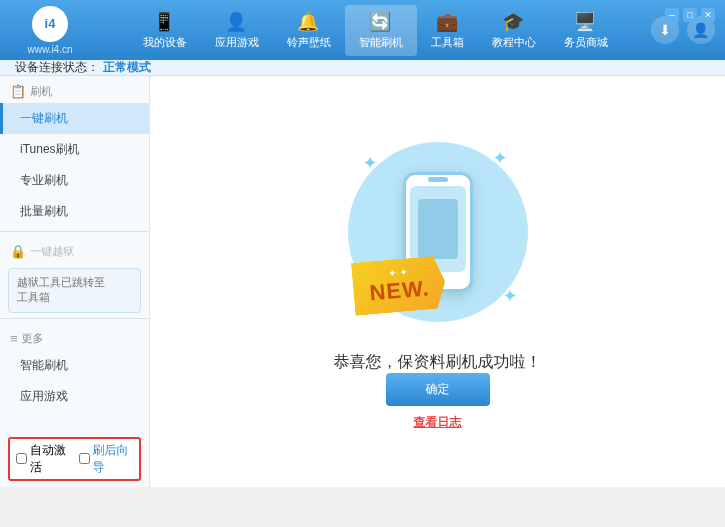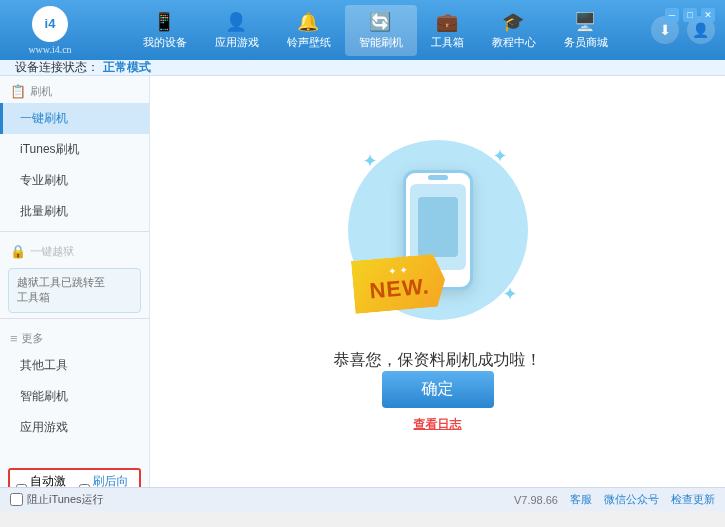--- a/index.html
+++ b/index.html
@@ -21,21 +21,21 @@
       width: 80px;
       margin-right: 10px;
     }
     .logo-circle {
       width: 36px; height: 36px;
       background: white;
       border-radius: 50%;
       display: flex; align-items: center; justify-content: center;
       color: #2a85d0; font-weight: bold; font-size: 13px;
     }
-    .logo-text { font-size: 10px; color: #d0e8ff; margin-top: 2px; font-family: Liberation Serif, serif; }
+    .logo-text { font-size: 10px; color: #d0e8ff; margin-top: 2px; }
     .nav-items {
       display: flex; flex: 1; justify-content: center; gap: 0px;
     }
     .nav-item {
       display: flex; flex-direction: column; align-items: center;
       padding: 6px 14px; cursor: pointer; color: white;
       border-radius: 4px; min-width: 60px;
     }
     .nav-item.active { background: rgba(255,255,255,0.25); }
     .nav-icon { font-size: 18px; margin-bottom: 2px; }
@@ -127,21 +127,21 @@
       padding: 8px 16px; transform: rotate(-5deg);
       clip-path: polygon(0 0, calc(100% - 10px) 0, 100% 50%, calc(100% - 10px) 100%, 0 100%);
     }
     .new-text { font-size: 22px; font-weight: 900; color: #c85000; letter-spacing: 1px; }
     .new-stars { font-size: 10px; color: #fff; text-align: center; }
 
     .success-text { font-size: 16px; color: #333; }
     .confirm-btn {
       background: linear-gradient(180deg, #5ab0f0 0%, #2a85d0 100%);
       color: white; border: none; border-radius: 4px;
-      padding: 8px 40px; font-size: 16px; cursor: pointer; margin-bottom: 8px;
+      padding: 8px 40px; font-size: 12px; cursor: pointer; margin-bottom: 8px;
     }
     .log-link { color: #ef4444; font-size: 12px; cursor: pointer; text-decoration: underline; font-weight: bold; }
     .bottom-checkbox { display: flex; align-items: center; gap: 3px; cursor: pointer; }
     .bottom-checkbox input { width: 11px; height: 11px; }
     .bottom-right { margin-left: auto; display: flex; align-items: center; gap: 12px; color: #777; font-size: 11px; }
 
     
     .checkbox-area {
       display: flex; align-items: center; gap: 8px;
       border: 2px solid #e53935; border-radius: 3px; padding: 3px 6px;
@@ -240,23 +240,20 @@
         <span class="icon">🔒</span>
         <span style="color:#bbb;">一键越狱</span>
       </div>
       <div class="sidebar-note">越狱工具已跳转至<br>工具箱</div>
 
       <div class="sidebar-divider"></div>
 
       <div class="sidebar-section-title">
         <span class="icon">≡</span>
         <span>更多</span>
-      </div>
-      <div class="sidebar-item">
-        <span>其他工具</span>
       </div>
       <div class="sidebar-item">
         <span>智能刷机</span>
       </div>
       <div class="sidebar-item">
         <span>应用游戏</span>
       </div>
 
       <div style="margin-top: 20px; padding: 5px 8px;">
         <div class="checkbox-area">
@@ -297,24 +294,14 @@
         </div>
       </div>
 
       <div class="success-text">恭喜您，保资料刷机成功啦！</div>
       <button class="confirm-btn">确定</button>
       <span class="log-link">查看日志</span>
     </div>
 
   </div>
 
-  <div class="itunes-bar">
-    <input type="checkbox" class="itunes-checkbox" style="">
-    <span>阻止iTunes运行</span>
-    <div class="bottom-right">
-      <span>V7.98.66</span>
-      <span style="cursor:pointer; color:#2a85d0;">客服</span>
-      <span style="cursor:pointer; color:#2a85d0;">微信公众号</span>
-      <span style="cursor:pointer; color:#2a85d0;">检查更新</span>
-    </div>
-  </div>
 
 </div>
 
 </body></html>

